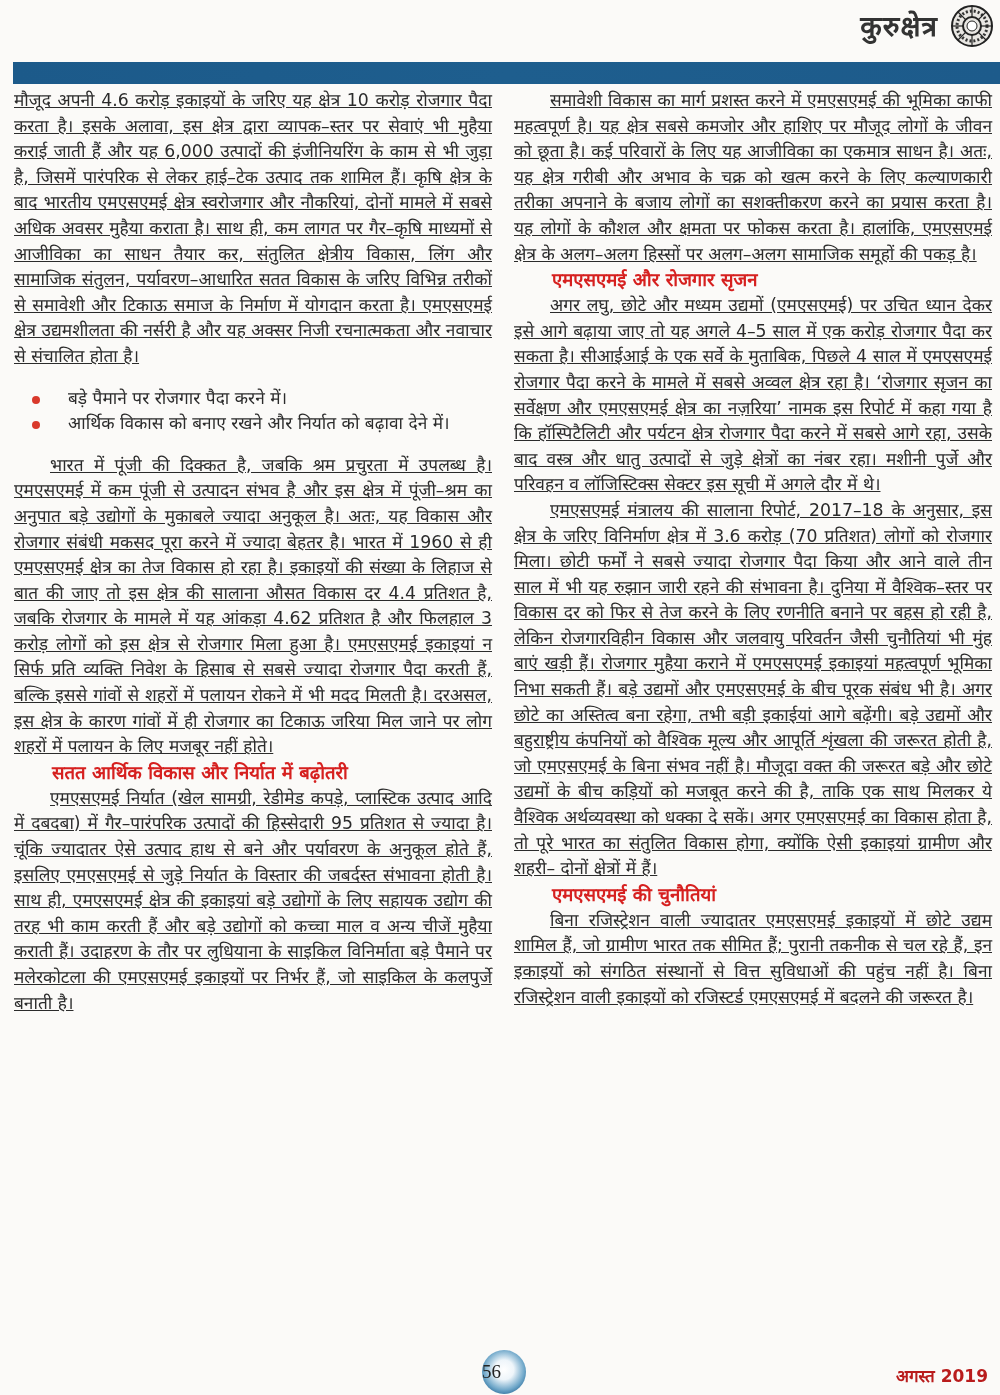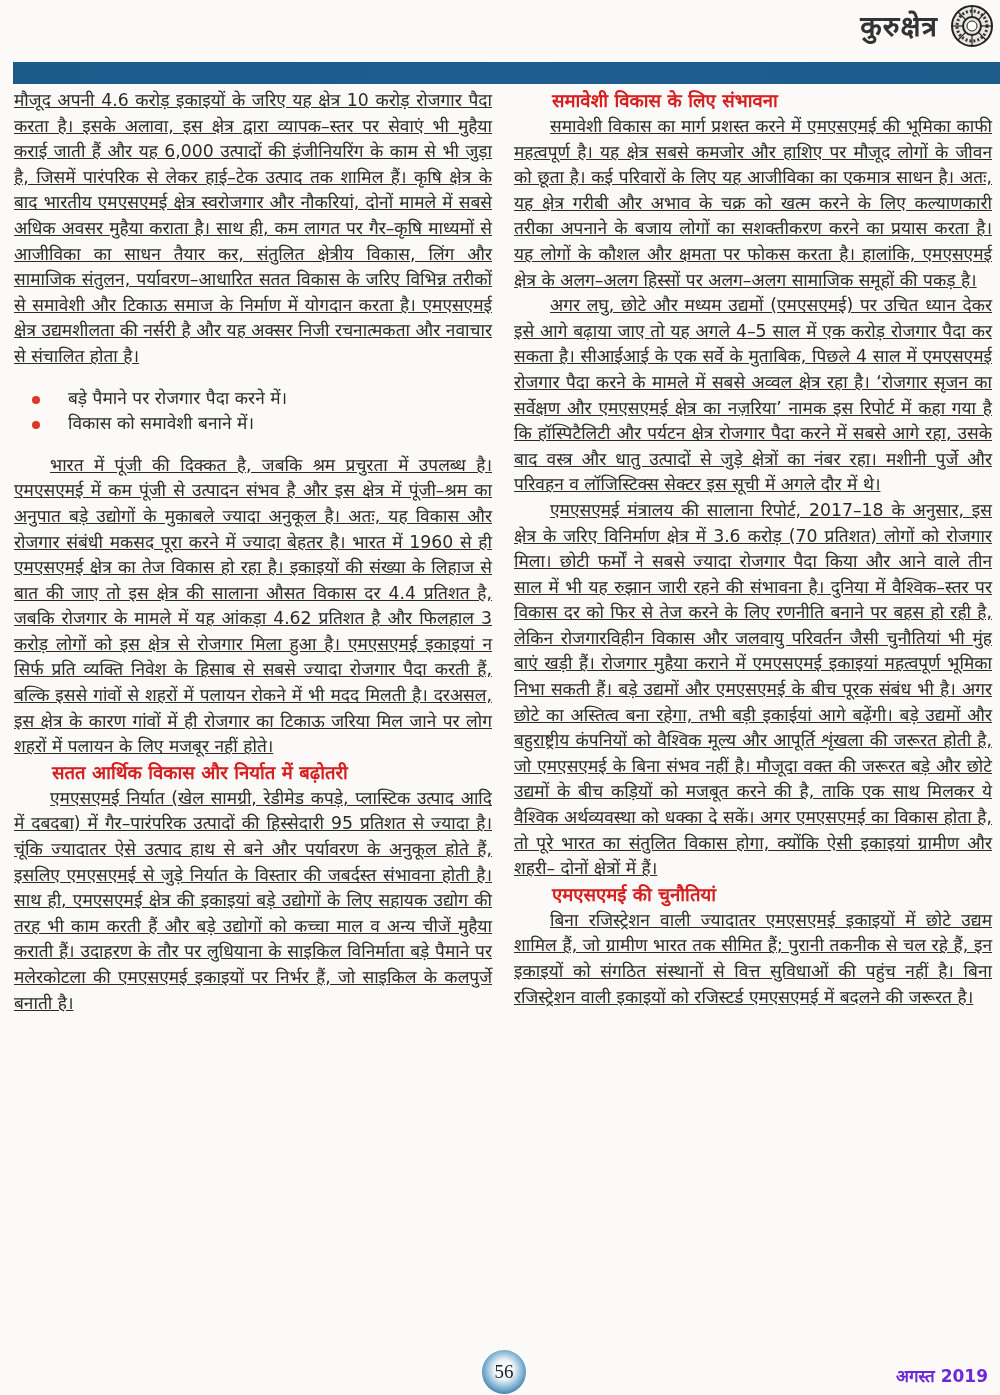--- a/index.html
+++ b/index.html
@@ -39,26 +39,26 @@
   .bullets { list-style: none; margin: 16px; padding: 0; }
   .bullets li { position: relative; padding-left: 38px; }
   .bullet-dot {
     position: absolute; left: 2px; top: 10px; width: 8px; height: 8px;
     border-radius: 50%; background: #d9392b;
   }
   .page-num {
     position: absolute; left: 482px; top: 1350px; width: 44px; height: 44px;
     border-radius: 50%;
     background: radial-gradient(circle at 50% 45%, #ffffff 0%, #eef5fa 30%, #6fa7c9 62%, #1d5f8f 85%, #174d78 100%);
-    display: flex; align-items: center; justify-content: center;
+    display: flex; align-items: center; justify-content: flex-start;
     font-family: "Liberation Serif", "DejaVu Serif", serif; font-size: 19px; color: #222;
   }
   .issue-date {
     position: absolute; right: 12px; top: 1364px;
-    font-size: 17px; font-weight: bold; color: #6d28d9;
+    font-size: 17px; font-weight: bold; color: #b91c1c;
   }
 </style>
 </head>
 <body>
 
 <header class="masthead">
   <div class="mag-name">कुरुक्षेत्र</div>
   <svg class="emblem" viewBox="0 0 44 44">
     <circle cx="22" cy="22" r="20" fill="#e8e6e2" stroke="#222" stroke-width="2"></circle>
     <circle cx="22" cy="22" r="15" fill="none" stroke="#333" stroke-width="3" stroke-dasharray="2 2"></circle>
@@ -81,34 +81,34 @@
 <article class="col col-left">
   <p class="para first">मौजूद अपनी 4.6 करोड़ इकाइयों के जरिए यह क्षेत्र 10 करोड़ रोजगार पैदा करता है। इसके अलावा, इस क्षेत्र द्वारा व्यापक–स्तर पर सेवाएं भी मुहैया कराई जाती हैं और यह 6,000 उत्पादों की इंजीनियरिंग के काम से भी जुड़ा है, जिसमें पारंपरिक से लेकर हाई–टेक उत्पाद तक शामिल हैं। कृषि क्षेत्र के बाद भारतीय एमएसएमई क्षेत्र स्वरोजगार और नौकरियां, दोनों मामले में सबसे अधिक अवसर मुहैया कराता है। साथ ही, कम लागत पर गैर–कृषि माध्यमों से आजीविका का साधन तैयार कर, संतुलित क्षेत्रीय विकास, लिंग और सामाजिक संतुलन, पर्यावरण–आधारित सतत विकास के जरिए विभिन्न तरीकों से समावेशी और टिकाऊ समाज के निर्माण में योगदान करता है। एमएसएमई क्षेत्र उद्यमशीलता की नर्सरी है और यह अक्सर निजी रचनात्मकता और नवाचार से संचालित होता है।</p>
 
   <ul class="bullets">
     <li>
       <span class="bullet-dot"></span>
       <span>बड़े पैमाने पर रोजगार पैदा करने में।</span>
     </li>
     <li>
       <span class="bullet-dot"></span>
-      <span>विकास को समावेशी बनाने में।</span>
+      <span>आर्थिक विकास को बनाए रखने और निर्यात को बढ़ावा देने में।</span>
     </li>
   </ul>
 
   <p class="para">भारत में पूंजी की दिक्कत है, जबकि श्रम प्रचुरता में उपलब्ध है। एमएसएमई में कम पूंजी से उत्पादन संभव है और इस क्षेत्र में पूंजी–श्रम का अनुपात बड़े उद्योगों के मुकाबले ज्यादा अनुकूल है। अतः, यह विकास और रोजगार संबंधी मकसद पूरा करने में ज्यादा बेहतर है। भारत में 1960 से ही एमएसएमई क्षेत्र का तेज विकास हो रहा है। इकाइयों की संख्या के लिहाज से बात की जाए तो इस क्षेत्र की सालाना औसत विकास दर 4.4 प्रतिशत है, जबकि रोजगार के मामले में यह आंकड़ा 4.62 प्रतिशत है और फिलहाल 3 करोड़ लोगों को इस क्षेत्र से रोजगार मिला हुआ है। एमएसएमई इकाइयां न सिर्फ प्रति व्यक्ति निवेश के हिसाब से सबसे ज्यादा रोजगार पैदा करती हैं, बल्कि इससे गांवों से शहरों में पलायन रोकने में भी मदद मिलती है। दरअसल, इस क्षेत्र के कारण गांवों में ही रोजगार का टिकाऊ जरिया मिल जाने पर लोग शहरों में पलायन के लिए मजबूर नहीं होते।</p>
 
   <h3 class="heading">सतत आर्थिक विकास और निर्यात में बढ़ोतरी</h3>
   <p class="para">एमएसएमई निर्यात (खेल सामग्री, रेडीमेड कपड़े, प्लास्टिक उत्पाद आदि में दबदबा) में गैर–पारंपरिक उत्पादों की हिस्सेदारी 95 प्रतिशत से ज्यादा है। चूंकि ज्यादातर ऐसे उत्पाद हाथ से बने और पर्यावरण के अनुकूल होते हैं, इसलिए एमएसएमई से जुड़े निर्यात के विस्तार की जबर्दस्त संभावना होती है। साथ ही, एमएसएमई क्षेत्र की इकाइयां बड़े उद्योगों के लिए सहायक उद्योग की तरह भी काम करती हैं और बड़े उद्योगों को कच्चा माल व अन्य चीजें मुहैया कराती हैं। उदाहरण के तौर पर लुधियाना के साइकिल विनिर्माता बड़े पैमाने पर मलेरकोटला की एमएसएमई इकाइयों पर निर्भर हैं, जो साइकिल के कलपुर्जे बनाती है।</p>
 </article>
 
 <article class="col col-right">
-  <h3 class="heading">समावेशी विकास के लिए संभावना</h3>
   <p class="para">समावेशी विकास का मार्ग प्रशस्त करने में एमएसएमई की भूमिका काफी महत्वपूर्ण है। यह क्षेत्र सबसे कमजोर और हाशिए पर मौजूद लोगों के जीवन को छूता है। कई परिवारों के लिए यह आजीविका का एकमात्र साधन है। अतः, यह क्षेत्र गरीबी और अभाव के चक्र को खत्म करने के लिए कल्याणकारी तरीका अपनाने के बजाय लोगों का सशक्तीकरण करने का प्रयास करता है। यह लोगों के कौशल और क्षमता पर फोकस करता है। हालांकि, एमएसएमई क्षेत्र के अलग–अलग हिस्सों पर अलग–अलग सामाजिक समूहों की पकड़ है।</p>
 
+  <h3 class="heading">एमएसएमई और रोजगार सृजन</h3>
   <p class="para">अगर लघु, छोटे और मध्यम उद्यमों (एमएसएमई) पर उचित ध्यान देकर इसे आगे बढ़ाया जाए तो यह अगले 4–5 साल में एक करोड़ रोजगार पैदा कर सकता है। सीआईआई के एक सर्वे के मुताबिक, पिछले 4 साल में एमएसएमई रोजगार पैदा करने के मामले में सबसे अव्वल क्षेत्र रहा है। ‘रोजगार सृजन का सर्वेक्षण और एमएसएमई क्षेत्र का नज़रिया’ नामक इस रिपोर्ट में कहा गया है कि हॉस्पिटैलिटी और पर्यटन क्षेत्र रोजगार पैदा करने में सबसे आगे रहा, उसके बाद वस्त्र और धातु उत्पादों से जुड़े क्षेत्रों का नंबर रहा। मशीनी पुर्जे और परिवहन व लॉजिस्टिक्स सेक्टर इस सूची में अगले दौर में थे।</p>
   <p class="para">एमएसएमई मंत्रालय की सालाना रिपोर्ट, 2017–18 के अनुसार, इस क्षेत्र के जरिए विनिर्माण क्षेत्र में 3.6 करोड़ (70 प्रतिशत) लोगों को रोजगार मिला। छोटी फर्मों ने सबसे ज्यादा रोजगार पैदा किया और आने वाले तीन साल में भी यह रुझान जारी रहने की संभावना है। दुनिया में वैश्विक–स्तर पर विकास दर को फिर से तेज करने के लिए रणनीति बनाने पर बहस हो रही है, लेकिन रोजगारविहीन विकास और जलवायु परिवर्तन जैसी चुनौतियां भी मुंह बाएं खड़ी हैं। रोजगार मुहैया कराने में एमएसएमई इकाइयां महत्वपूर्ण भूमिका निभा सकती हैं। बड़े उद्यमों और एमएसएमई के बीच पूरक संबंध भी है। अगर छोटे का अस्तित्व बना रहेगा, तभी बड़ी इकाईयां आगे बढ़ेंगी। बड़े उद्यमों और बहुराष्ट्रीय कंपनियों को वैश्विक मूल्य और आपूर्ति शृंखला की जरूरत होती है, जो एमएसएमई के बिना संभव नहीं है। मौजूदा वक्त की जरूरत बड़े और छोटे उद्यमों के बीच कड़ियों को मजबूत करने की है, ताकि एक साथ मिलकर ये वैश्विक अर्थव्यवस्था को धक्का दे सकें। अगर एमएसएमई का विकास होता है, तो पूरे भारत का संतुलित विकास होगा, क्योंकि ऐसी इकाइयां ग्रामीण और शहरी– दोनों क्षेत्रों में हैं।</p>
 
   <h3 class="heading">एमएसएमई की चुनौतियां</h3>
   <p class="para">बिना रजिस्ट्रेशन वाली ज्यादातर एमएसएमई इकाइयों में छोटे उद्यम शामिल हैं, जो ग्रामीण भारत तक सीमित हैं; पुरानी तकनीक से चल रहे हैं, इन इकाइयों को संगठित संस्थानों से वित्त सुविधाओं की पहुंच नहीं है। बिना रजिस्ट्रेशन वाली इकाइयों को रजिस्टर्ड एमएसएमई में बदलने की जरूरत है।</p>
 </article>
 
 <div class="page-num">
   <span>56</span>
 </div>

